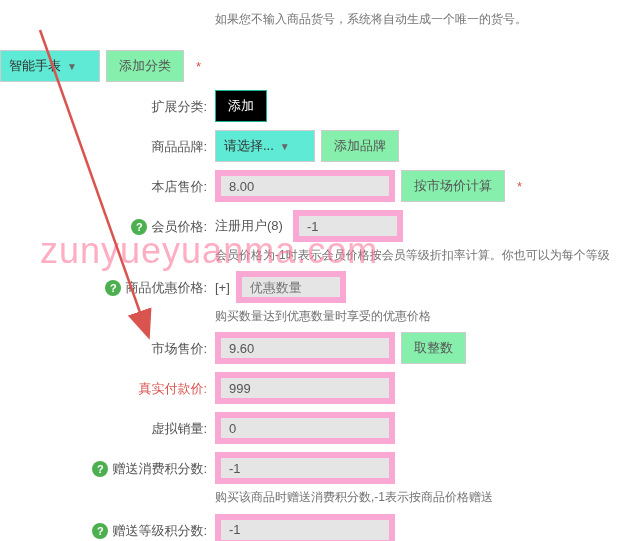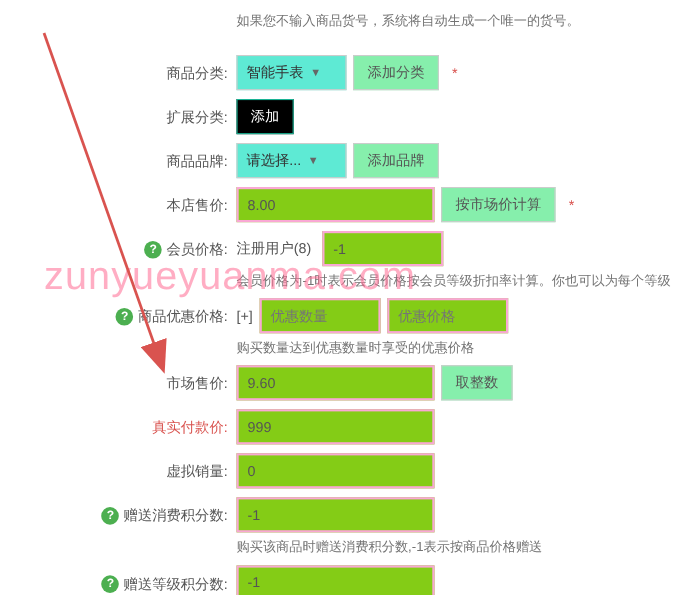--- a/index.html
+++ b/index.html
@@ -3,21 +3,21 @@
 <meta charset="utf-8">
 <style>
 * { box-sizing: border-box; margin: 0; padding: 0; }
 body { font-family: "Microsoft YaHei", Arial, sans-serif; font-size: 13px; color: #333; background: #fff; position: relative; width: 633px; height: 541px; overflow: hidden; }
 .form-container { padding: 10px 0; }
 .form-row { display: flex; align-items: flex-start; margin-bottom: 6px; min-height: 34px; }
 .label-col { width: 215px; text-align: right; padding-right: 8px; padding-top: 8px; color: #555; display: flex; justify-content: flex-end; align-items: center; }
 .field-col { flex: 1; display: flex; flex-direction: column; gap: 4px; }
 .field-inline { display: flex; align-items: center; gap: 6px; flex-wrap: wrap; }
 .help-icon { display: inline-flex; align-items: center; justify-content: center; width: 16px; height: 16px; border-radius: 50%; background: #4caf50; color: #fff; font-size: 11px; font-weight: bold; margin-right: 4px; cursor: help; }
-input[type="text"] { height: 32px; border: 2px solid #f9a8d4; padding: 0 8px; font-size: 13px; color: #555; background: #84cc16; }
+input[type="text"] { height: 32px; border: 6px solid #f9a8d4; padding: 0 8px; font-size: 13px; color: #555; background: #e5e5e5; }
 .input-md { width: 180px; }
 .input-sm { width: 110px; }
 .btn { height: 32px; padding: 0 12px; border: 1px solid #ccc; background: #86efac; color: #555; cursor: pointer; font-size: 13px; }
 .btn-primary { background: #000000; color: #fff; border-color: #1ab394; }
 .select-box { height: 32px; border: 1px solid #ccc; padding: 0 8px; display: inline-flex; align-items: center; gap: 6px; cursor: pointer; min-width: 100px; background: #5eead4; }
 .caret { font-size: 10px; color: #666; }
 .req { color: #d9534f; margin-left: 6px; }
 .hint { color: #737373; font-size: 12px; line-height: 1.6; }
 .label-red { color: #d9534f; font-weight: normal; }
 .prefix-text { color: #555; padding-right: 4px; }
@@ -30,23 +30,20 @@
 <div class="form-container">
 
   <div class="form-row">
     <div class="label-col"></div>
     <div class="field-col">
       <span class="hint">如果您不输入商品货号，系统将自动生成一个唯一的货号。</span>
     </div>
   </div>
 
   <div class="form-row">
-    <div class="label-col">
-        <span>商品分类:</span>
-      </div>
     <div class="field-col">
       <div class="field-inline">
         <div class="select-box">
           <span>智能手表</span>
           <span class="caret">▼</span>
         </div>
         <button class="btn">添加分类</button>
         <span class="req">*</span>
       </div>
     </div>
@@ -107,21 +104,20 @@
 
   <div class="form-row">
     <div class="label-col">
       <span class="help-icon">?</span>
       <span>商品优惠价格:</span>
     </div>
     <div class="field-col">
       <div class="field-inline">
         <span style="color:#555;cursor:pointer;">[+]</span>
         <input type="text" class="input-sm" placeholder="优惠数量" style="">
-        <input type="text" class="input-sm" placeholder="优惠价格" style="">
       </div>
       <span class="hint">购买数量达到优惠数量时享受的优惠价格</span>
     </div>
   </div>
 
   <div class="form-row">
     <div class="label-col">
         <span>市场售价:</span>
       </div>
     <div class="field-col">

